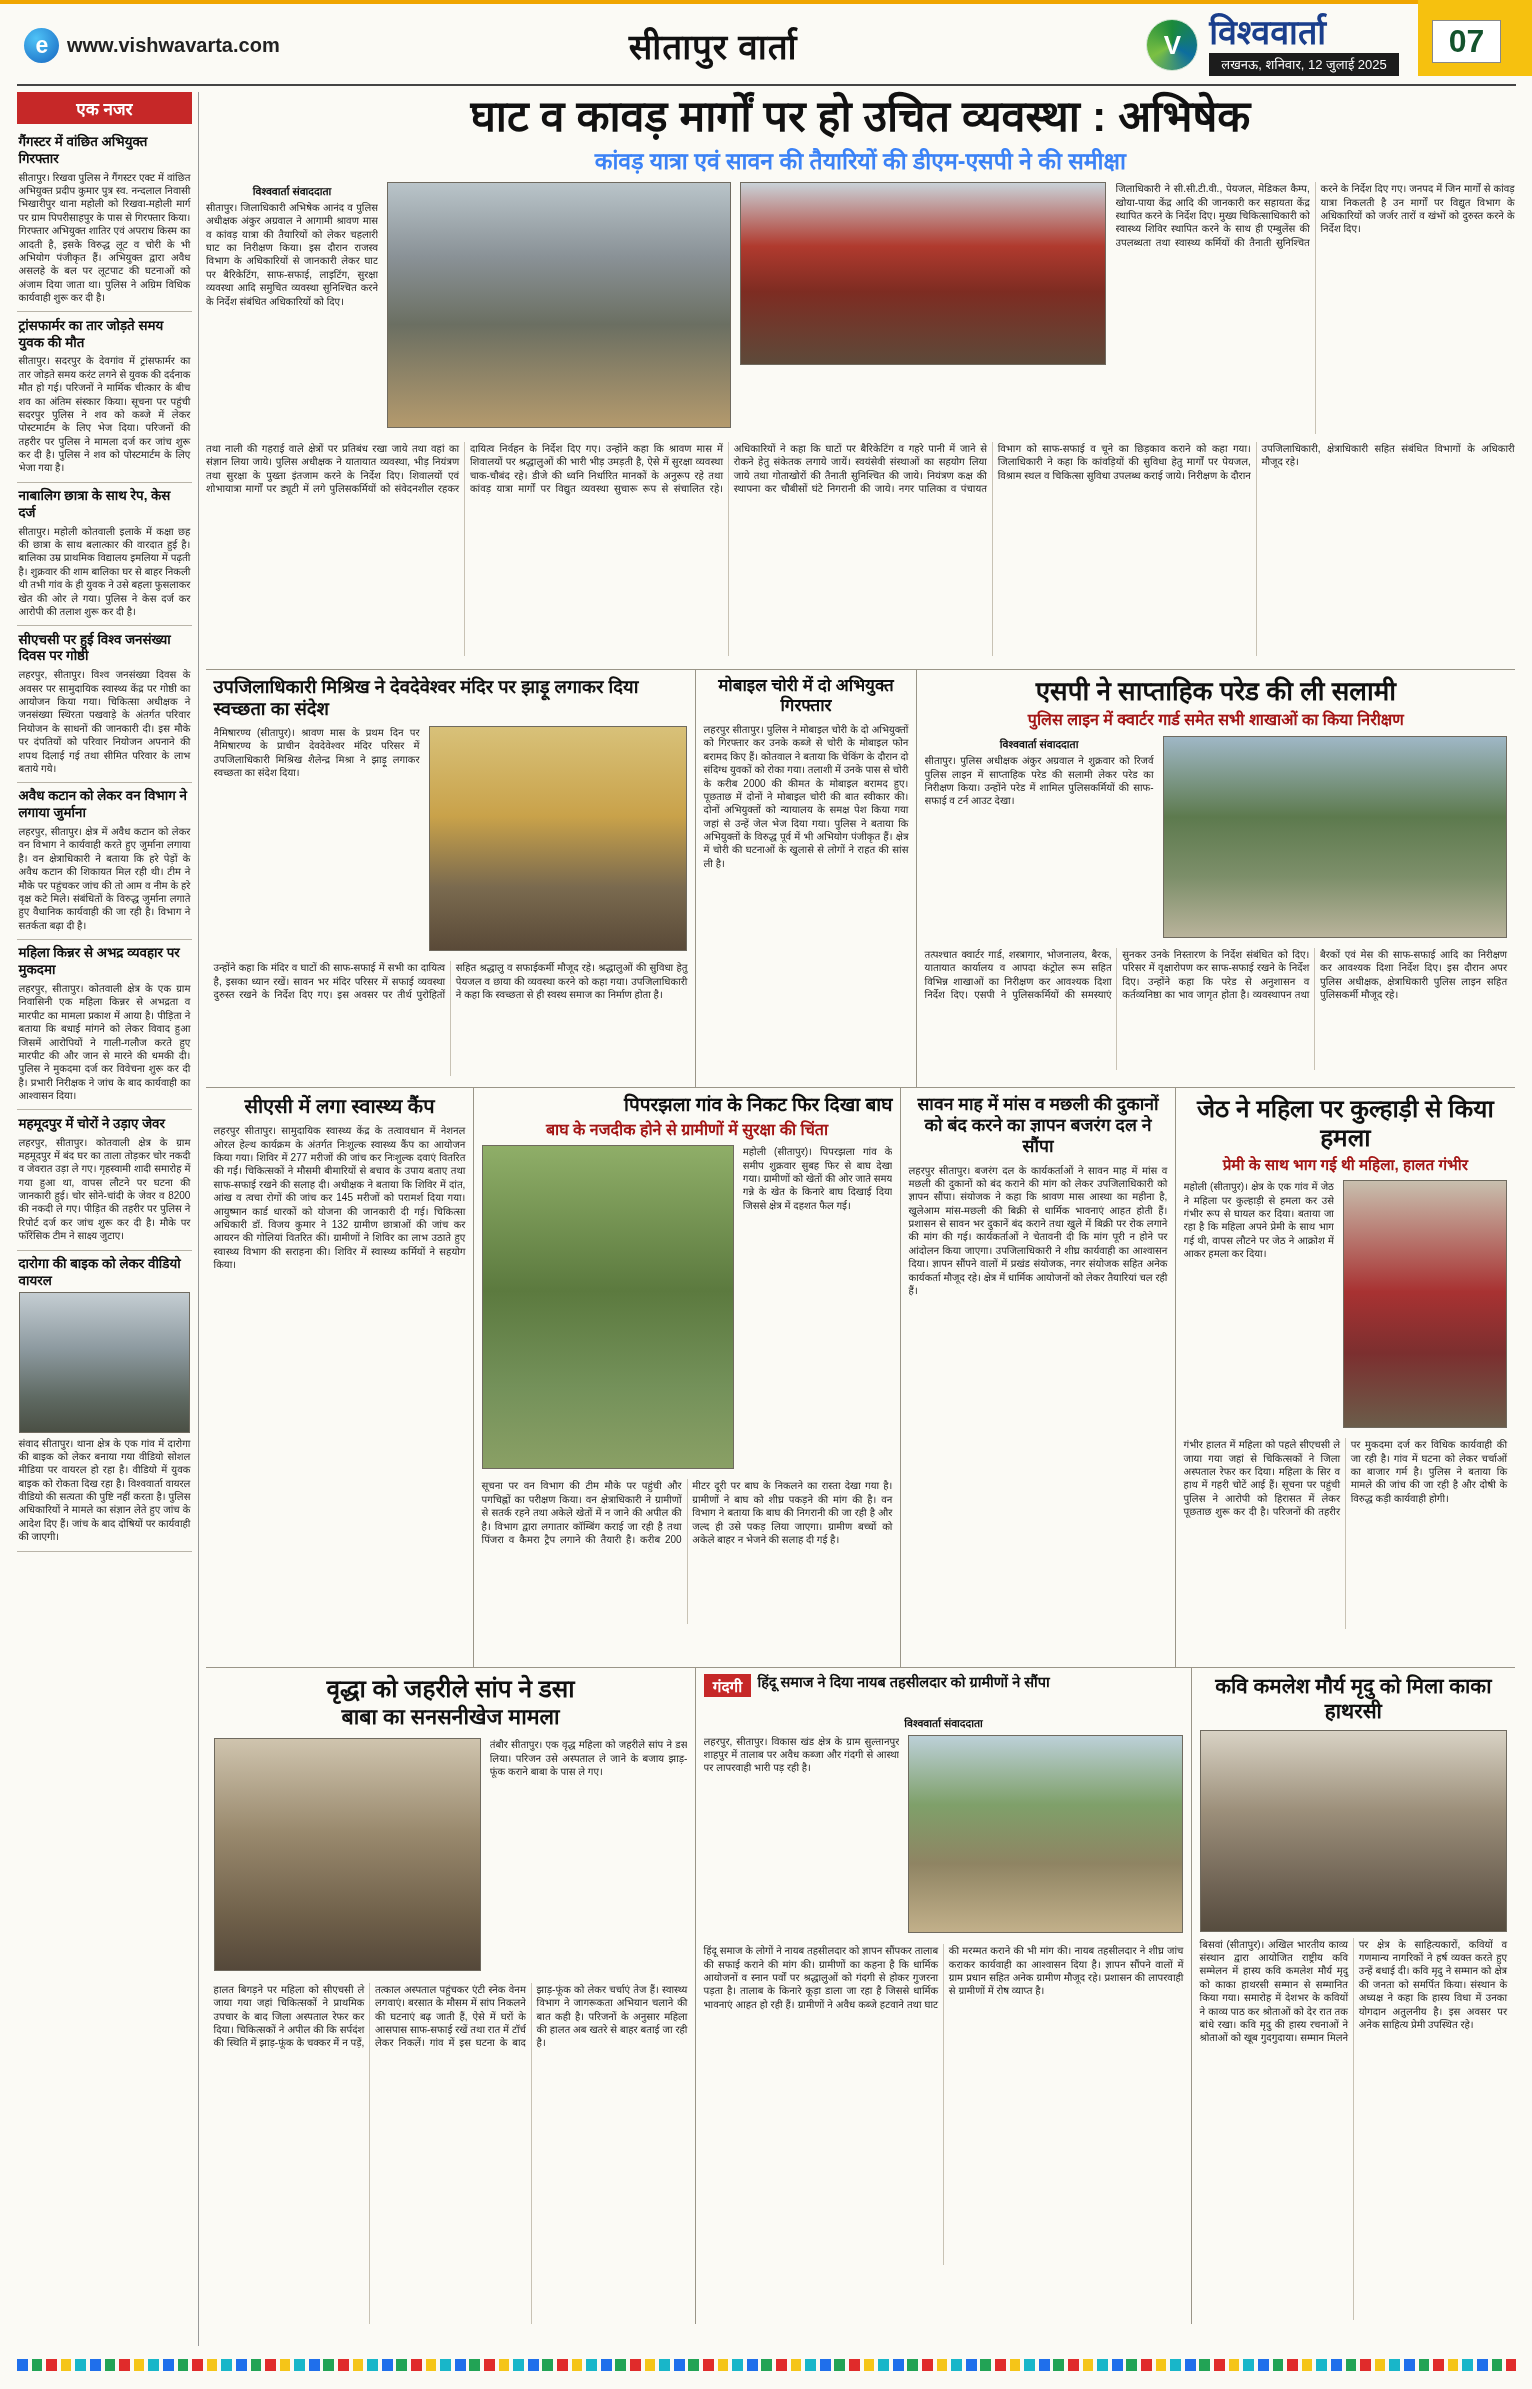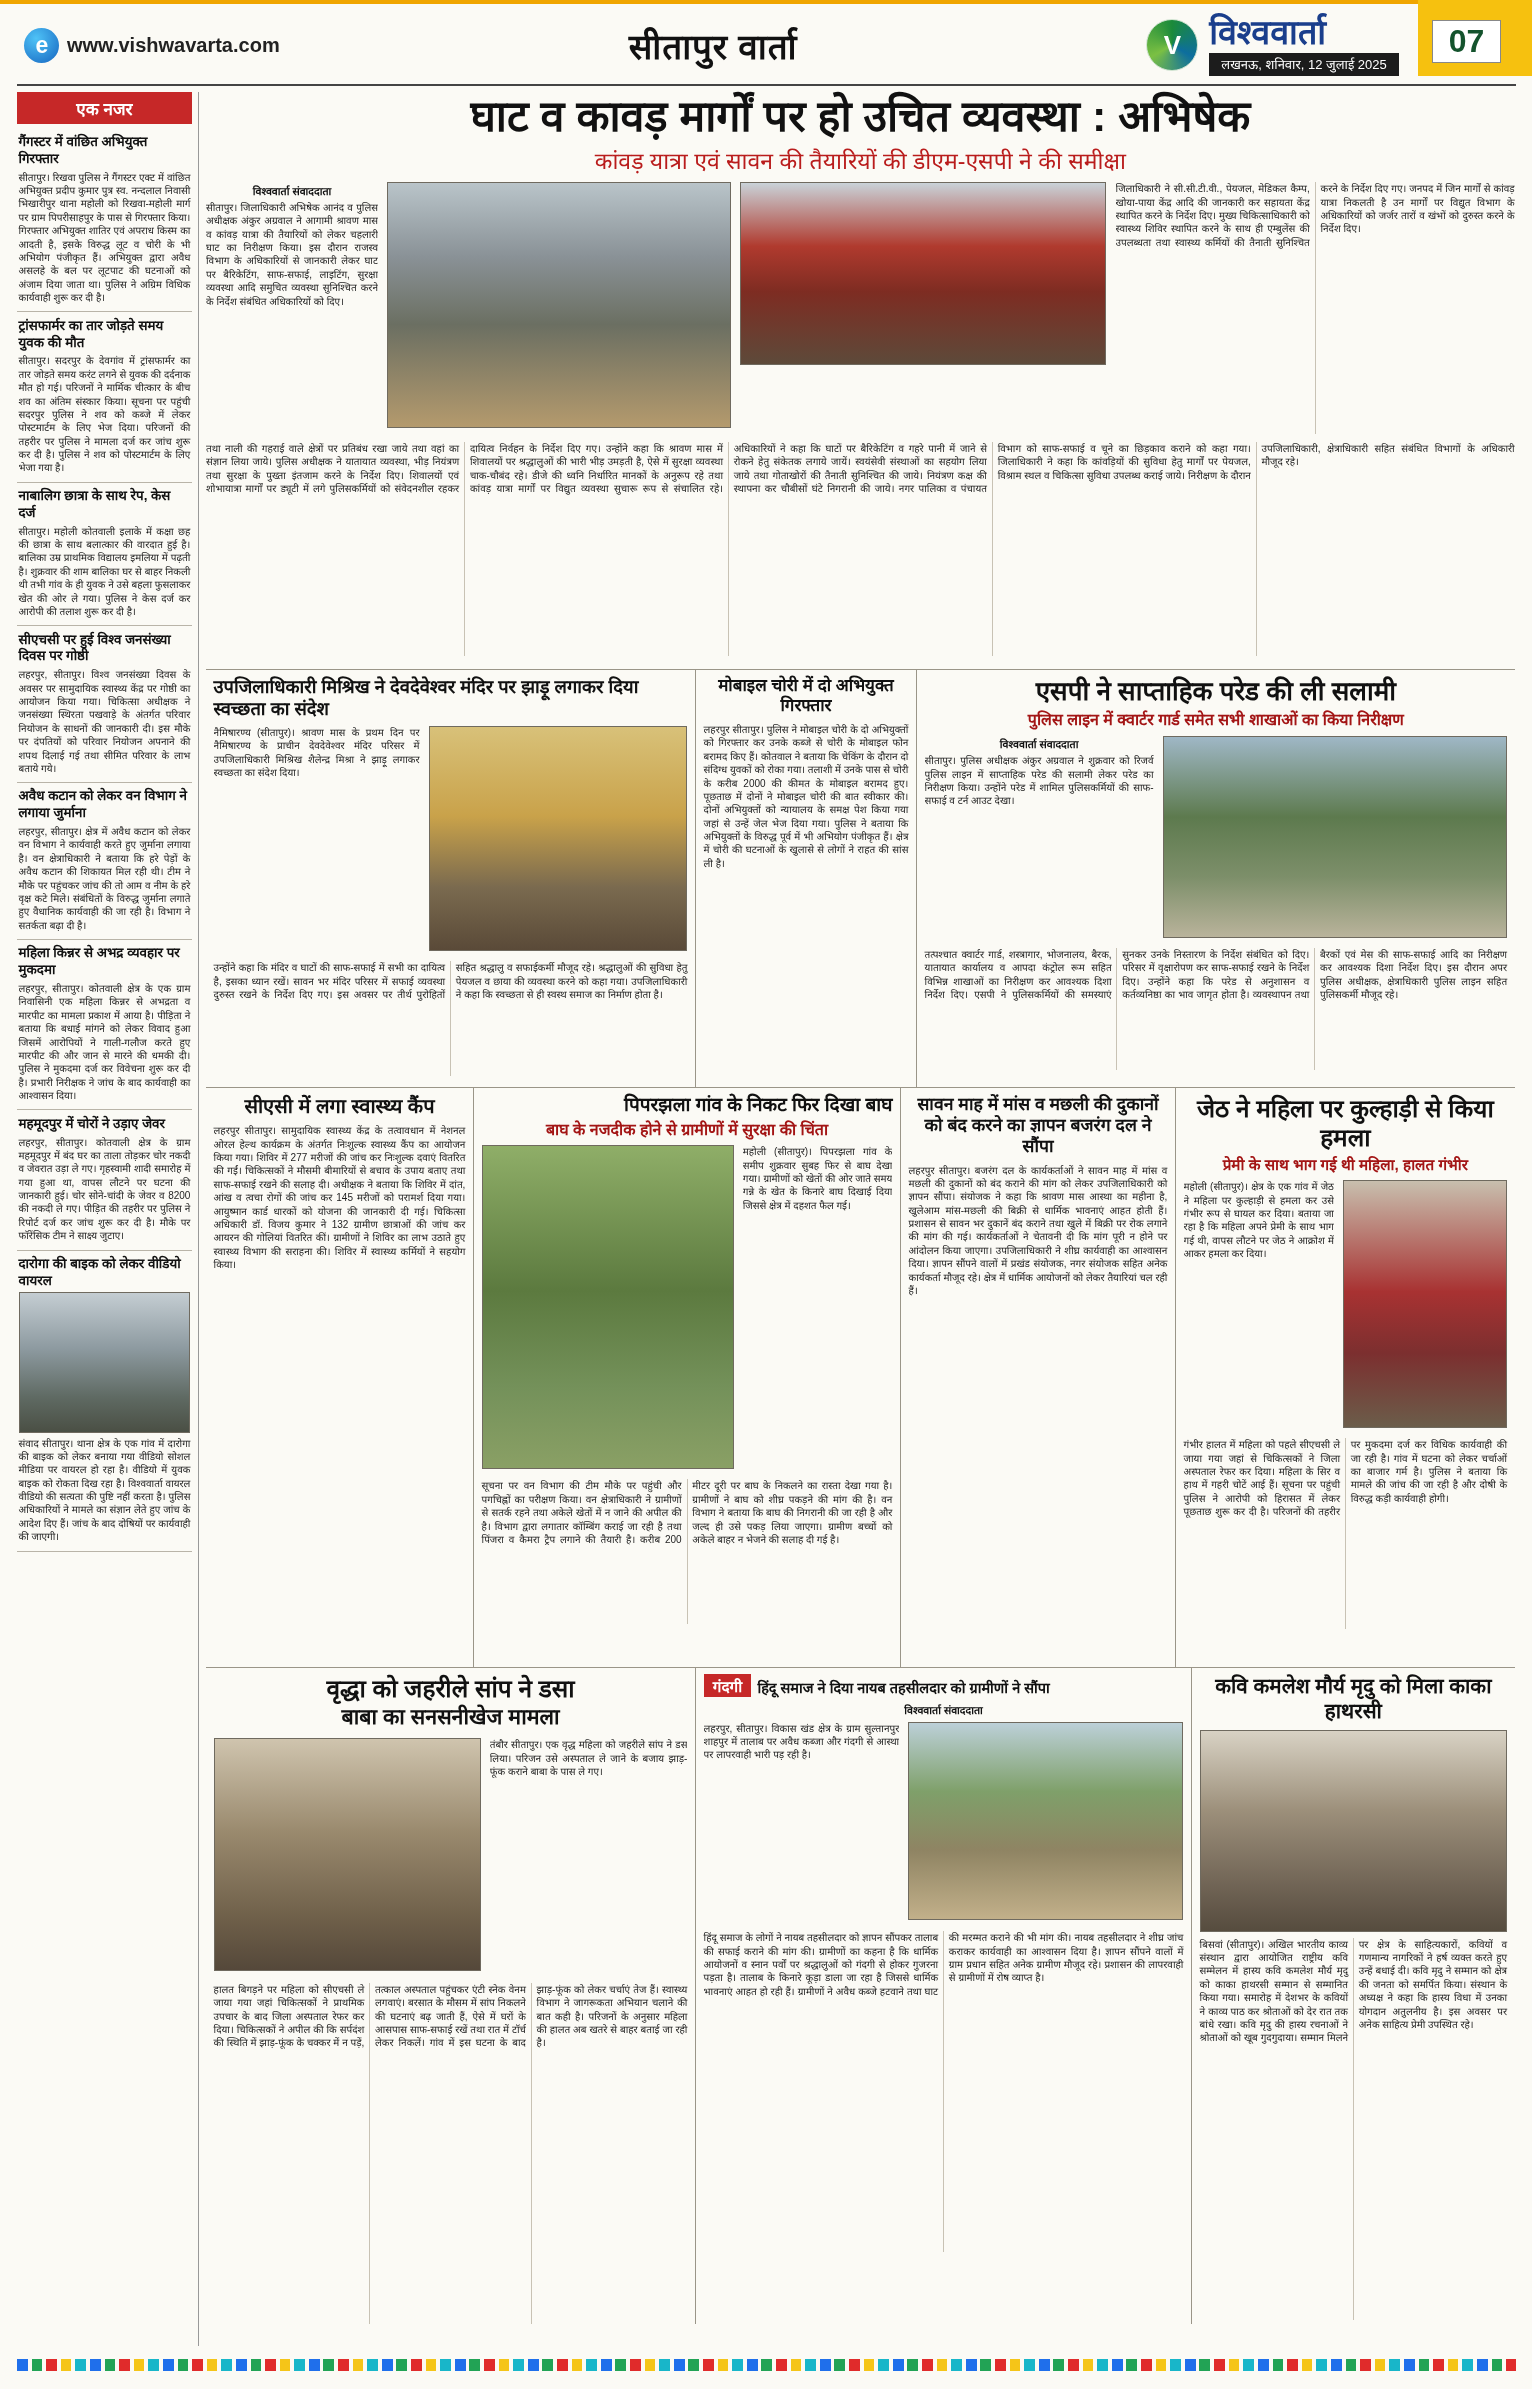--- a/index.html
+++ b/index.html
@@ -26,21 +26,21 @@
   .sb{position:absolute;left:17px;top:92px;width:182px;height:2254px;border-right:0.8px solid #999;padding-right:6.1px;box-sizing:border-box;overflow:hidden;}
   .sbtitle{background:#c62828;color:#fff;font-weight:bold;font-size:17px;text-align:center;padding:4.6px 0;margin-bottom:4.6px;}
   .sbitem{padding:5.3px 1.5px 6.9px 1.5px;border-bottom:0.8px solid #b9b4a8;}
   .sbh{font-weight:bold;font-size:13.4px;line-height:1.25;margin-bottom:3.1px;}
   .bt{font-size:10px;line-height:1.34;text-align:justify;color:#1d1d1d;}
   
   .main{position:absolute;left:206px;top:90px;right:18.3px;height:2254px;overflow:hidden;}
   .row{overflow:hidden;box-sizing:border-box;}
   .row + .row{border-top:1.5px solid #9a9588;}
   .leadh{font-size:43px;font-weight:bold;text-align:center;line-height:1.08;margin:3.1px 0 1.5px 0;}
-  .leadsub{font-size:23px;font-weight:normal;color:#b91c1c;text-align:center;margin:4.6px 0 6.1px 0;}
+  .leadsub{font-size:23px;font-weight:bold;color:#3b82f6;text-align:center;margin:4.6px 0 6.1px 0;}
   .byline{font-weight:bold;font-size:10.7px;text-align:center;margin:1.5px 0 3.1px 0;}
   .flexr{display:flex;gap:9.2px;}
   .photo{border:0.8px solid #6f6a5f;box-sizing:border-box;flex-shrink:0;}
   .col{overflow:hidden;}
   .cols2{column-count:2;column-gap:10.7px;column-rule:0.8px solid #c8c2b4;}
   .cols3{column-count:3;column-gap:10.7px;column-rule:0.8px solid #c8c2b4;}
   .cols5{column-count:5;column-gap:10.7px;column-rule:0.8px solid #c8c2b4;}
   .arth{font-weight:bold;line-height:1.2;}
   .red{color:#a31515;}
   .vsep{border-left:0.8px solid #9a9588;}
@@ -203,21 +203,21 @@
         <div class="arth" style="font-size:21.4px;text-align:center;margin-top:1.5px;">बाबा का सनसनीखेज मामला</div>
         <div class="flexr" style="margin-top:7.6px;height:237px;">
           <div class="photo" style="width:267px;height:233px;background:linear-gradient(180deg,#cfc4ae 0%,#9a8a6e 40%,#6e5f49 78%,#55483a 100%);"></div>
           <div class="col bt" style="flex:1;">तंबौर सीतापुर। एक वृद्ध महिला को जहरीले सांप ने डस लिया। परिजन उसे अस्पताल ले जाने के बजाय झाड़-फूंक कराने बाबा के पास ले गए।</div>
         </div>
         <div class="cols3" style="margin-top:7.6px;height:366px;">
           <div class="bt">हालत बिगड़ने पर महिला को सीएचसी ले जाया गया जहां चिकित्सकों ने प्राथमिक उपचार के बाद जिला अस्पताल रेफर कर दिया। चिकित्सकों ने अपील की कि सर्पदंश की स्थिति में झाड़-फूंक के चक्कर में न पड़ें, तत्काल अस्पताल पहुंचकर एंटी स्नेक वेनम लगवाएं। बरसात के मौसम में सांप निकलने की घटनाएं बढ़ जाती हैं, ऐसे में घरों के आसपास साफ-सफाई रखें तथा रात में टॉर्च लेकर निकलें। गांव में इस घटना के बाद झाड़-फूंक को लेकर चर्चाएं तेज हैं। स्वास्थ्य विभाग ने जागरूकता अभियान चलाने की बात कही है। परिजनों के अनुसार महिला की हालत अब खतरे से बाहर बताई जा रही है।</div>
         </div>
       </div>
       <div class="block vsep" style="width:496px;">
-        <div style="display:flex;align-items:flex-end;margin-bottom:6px;">
+        <div style="display:flex;align-items:flex-start;margin-bottom:19px;">
           <span class="tag">गंदगी</span>
           <span class="arth" style="font-size:14.5px;">हिंदू समाज ने दिया नायब तहसीलदार को ग्रामीणों ने सौंपा</span>
         </div>
         <div class="byline">विश्ववार्ता संवाददाता</div>
         <div class="flexr" style="margin-top:4.6px;height:202px;">
           <div class="col bt" style="flex:1;">लहरपुर, सीतापुर। विकास खंड क्षेत्र के ग्राम सुल्तानपुर शाहपुर में तालाब पर अवैध कब्जा और गंदगी से आस्था पर लापरवाही भारी पड़ रही है।</div>
           <div class="photo" style="width:275px;height:198px;background:linear-gradient(180deg,#bcd0d8 0%,#7fa06a 35%,#8f8463 65%,#c2b08a 100%);"></div>
         </div>
         <div class="cols2" style="margin-top:7.6px;height:321px;">
           <div class="bt">हिंदू समाज के लोगों ने नायब तहसीलदार को ज्ञापन सौंपकर तालाब की सफाई कराने की मांग की। ग्रामीणों का कहना है कि धार्मिक आयोजनों व स्नान पर्वों पर श्रद्धालुओं को गंदगी से होकर गुजरना पड़ता है। तालाब के किनारे कूड़ा डाला जा रहा है जिससे धार्मिक भावनाएं आहत हो रही हैं। ग्रामीणों ने अवैध कब्जे हटवाने तथा घाट की मरम्मत कराने की भी मांग की। नायब तहसीलदार ने शीघ्र जांच कराकर कार्यवाही का आश्वासन दिया है। ज्ञापन सौंपने वालों में ग्राम प्रधान सहित अनेक ग्रामीण मौजूद रहे। प्रशासन की लापरवाही से ग्रामीणों में रोष व्याप्त है।</div>

